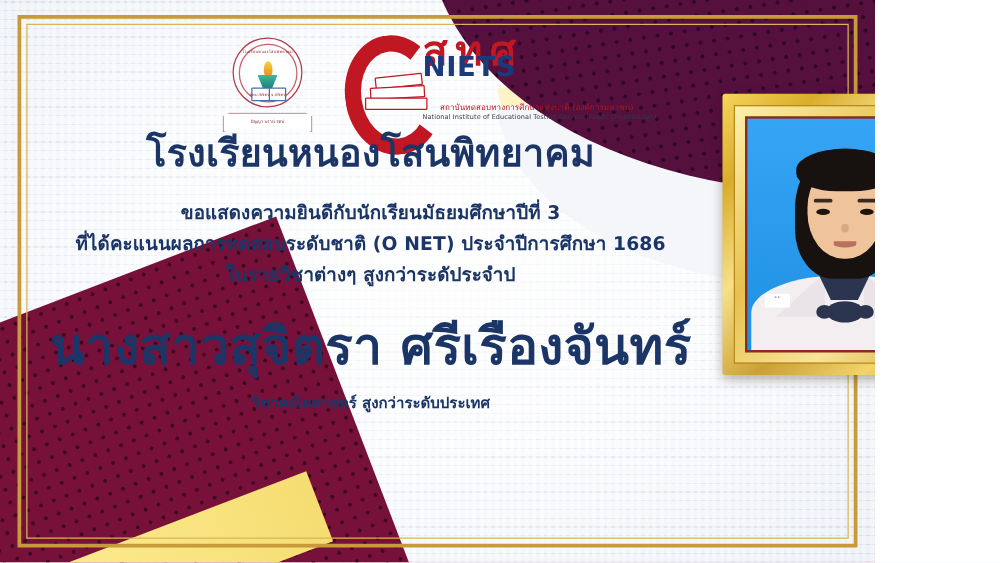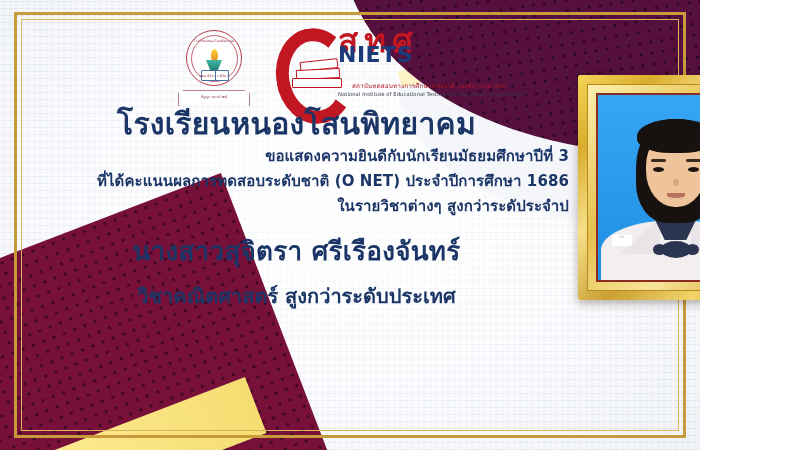--- a/index.html
+++ b/index.html
@@ -175,31 +175,31 @@
 
   
   .textblock{position:absolute;left:24px;top:104px;width:545px;z-index:8;text-align:center;}
   .t-school{
     font-size:30px;font-weight:bold;color:#1b3566;
     letter-spacing:.3px;line-height:40px;
   }
   .t-area{
     font-size:25px;color:#20417a;line-height:34px;letter-spacing:.2px;
   }
-  .body-lines{text-align:right;}
+  .body-lines{margin-top:14px;}
   .t-body{
     font-size:15px;color:#1b3566;font-weight:bold;line-height:25px;letter-spacing:.1px;
   }
   .t-name{
-    margin-top:12px;
-    font-size:26px;font-weight:bold;color:#1b3566;line-height:40px;letter-spacing:.3px;
+    margin-top:24px;
+    font-size:41px;font-weight:bold;color:#1b3566;line-height:40px;letter-spacing:.3px;
   }
   .t-subject{
     margin-top:13px;
-    font-size:20px;font-weight:bold;color:#1b3566;line-height:24px;
+    font-size:12px;font-weight:bold;color:#1b3566;line-height:24px;
   }
 
   
   .photo-wrap{
     position:absolute;left:578px;top:75px;width:195px;height:225px;z-index:9;
     box-shadow:0 3px 9px rgba(40,20,10,.35);
   }
   .frame-outer{
     position:absolute;inset:0;
     background:

